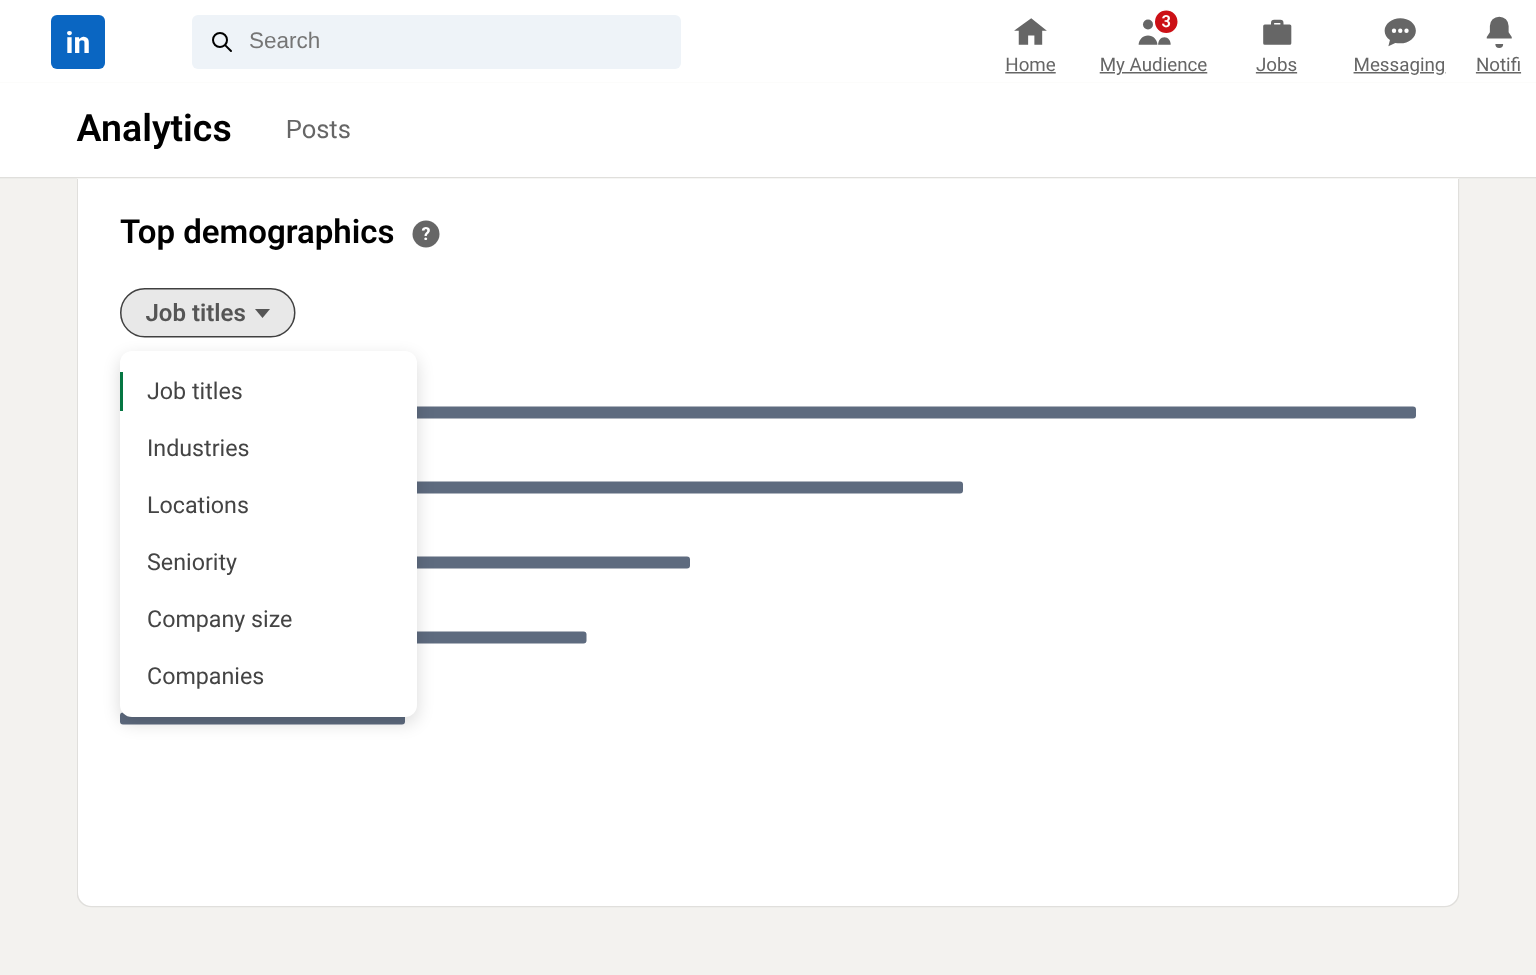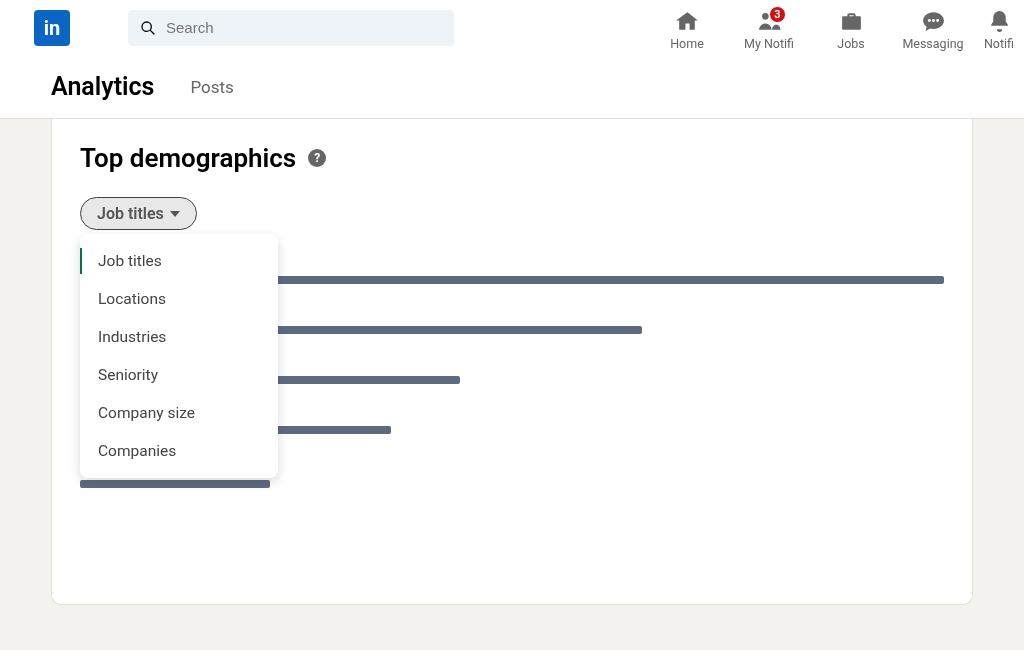--- a/index.html
+++ b/index.html
@@ -68,21 +68,21 @@
       cursor: pointer;
       position: relative;
     }
     .nav-item .icon-wrap {
       height: 26px;
       display: flex;
       align-items: center;
       justify-content: center;
       color: #666;
     }
-    .nav-item .label { margin-top: 2px; }
+    .nav-item .label { margin-top: 2px; text-decoration: underline; }
     .badge {
       position: absolute;
       top: -2px;
       right: 24px;
       background: #cc1016;
       color: #fff;
       border-radius: 50%;
       width: 17px;
       height: 17px;
       font-size: 11px;
@@ -144,21 +144,21 @@
       position: relative;
       height: 486px;
     }
     .section-header {
       display: flex;
       align-items: center;
       gap: 12px;
       margin-bottom: 24px;
     }
     .section-title {
-      font-size: 26px;
+      font-size: 22px;
       font-weight: 600;
       color: #000;
     }
     .help-icon {
       width: 18px;
       height: 18px;
       background: #666;
       border-radius: 50%;
       color: #fff;
       display: flex;
@@ -261,21 +261,21 @@
     <div class="nav-item">
       <div class="icon-wrap">
           <svg width="25" height="25" viewBox="0 0 24 24" fill="#666">
             <circle cx="8" cy="7" r="3.2"></circle>
             <circle cx="16.5" cy="8" r="2.6"></circle>
             <path d="M2 20c0-3.3 2.7-6 6-6s6 2.7 6 6H2z"></path>
             <path d="M14.5 20c0-2.6 1.6-4.8 4-4.8s4 2.2 4 4.8h-8z"></path>
           </svg>
         </div>
       <div class="badge">3</div>
-      <div class="label">My Notifi</div>
+      <div class="label">My Audience</div>
     </div>
     <div class="nav-item">
       <div class="icon-wrap">
           <svg width="25" height="25" viewBox="0 0 24 24" fill="#666">
             <path d="M10 4h4a2 2 0 012 2v1h4a1 1 0 011 1v11a1 1 0 01-1 1H4a1 1 0 01-1-1V8a1 1 0 011-1h4V6a2 2 0 012-2zm0 3h4V6h-4v1z"></path>
           </svg>
         </div>
       <div class="label">Jobs</div>
     </div>
     <div class="nav-item">
@@ -313,22 +313,22 @@
     <div class="help-icon">?</div>
   </div>
 
   <div class="filter-pill">
     <span>Job titles</span>
     <span class="caret-down"></span>
   </div>
 
   <div class="dropdown">
     <div class="dropdown-item selected">Job titles</div>
+    <div class="dropdown-item">Industries</div>
     <div class="dropdown-item">Locations</div>
-    <div class="dropdown-item">Industries</div>
     <div class="dropdown-item">Seniority</div>
     <div class="dropdown-item">Company size</div>
     <div class="dropdown-item">Companies</div>
   </div>
 
   <div class="bars">
     <div class="bar-row">
 
       <div class="bar-track" style="width:100%;"></div>
     </div>

